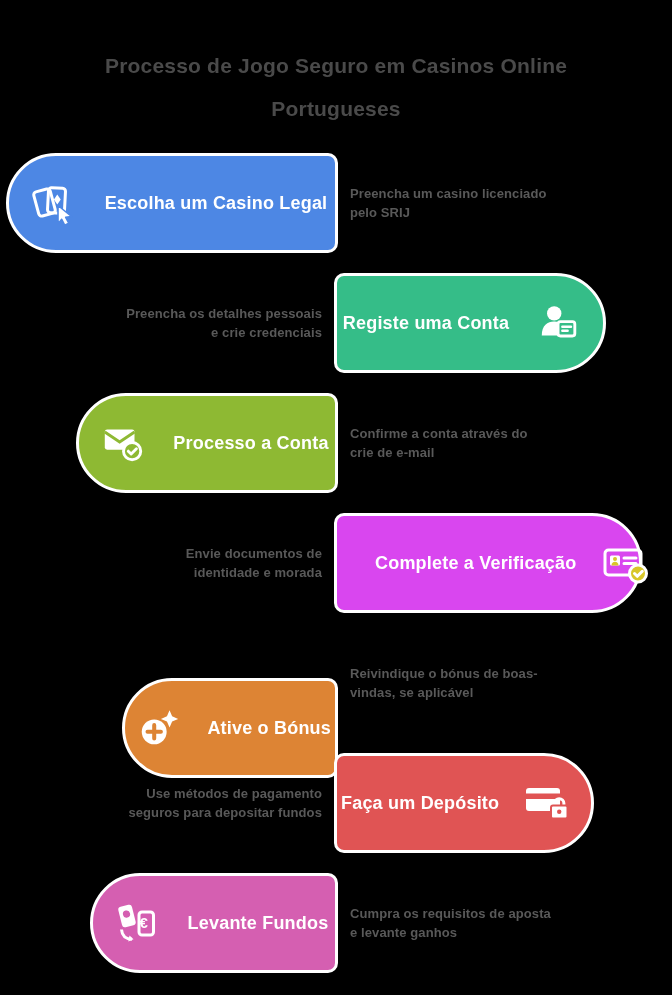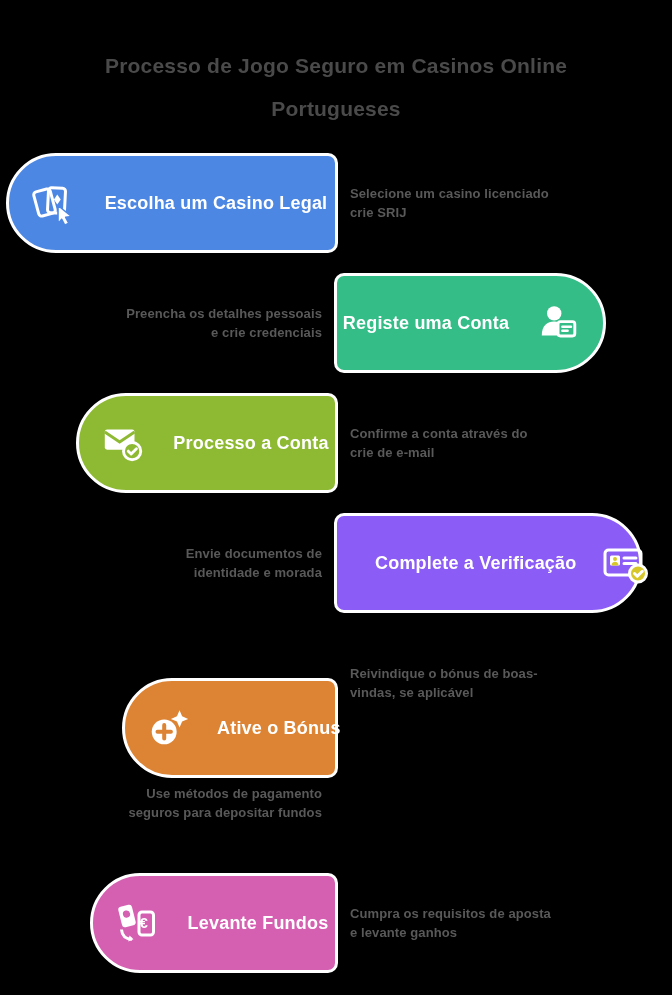--- a/index.html
+++ b/index.html
@@ -11,21 +11,21 @@
   .title{
     position:absolute;top:44px;left:76px;width:520px;
     text-align:center;font-size:21px;font-weight:bold;line-height:43px;
     color:#4a4a4a;letter-spacing:.2px;
   }
   .step{position:absolute;left:0;width:672px;height:100px;}
   .pill{
     position:absolute;top:0;height:100px;box-sizing:border-box;
     border:3px solid #fff;display:flex;align-items:center;
   }
-  .step.left .pill{border-radius:50px 10px 10px 50px;}
+  .step.left .pill{border-radius:50px 10px 10px 50px;justify-content:flex-end;}
   .step.right .pill{border-radius:10px 50px 50px 10px;}
   .pill .icon{
     width:88px;flex:0 0 88px;display:flex;align-items:center;justify-content:center;
   }
   .pill .label{
     flex:1;text-align:center;color:#fff;font-size:18px;font-weight:bold;
     white-space:nowrap;letter-spacing:.2px;padding:0 4px;
   }
   .desc{
     position:absolute;top:0;height:100%;display:flex;align-items:center;
@@ -47,21 +47,21 @@
         <g fill="none" stroke="#fff" stroke-width="3" stroke-linejoin="round">
           <rect x="7" y="11" width="17" height="25" rx="3" transform="rotate(-15 15.5 23.5)"></rect>
           <rect x="19" y="9" width="17" height="25" rx="3" transform="rotate(3 27.5 21.5)"></rect>
         </g>
         <path d="M28.3 15.5 l3.4 5 -3.4 5 -3.4 -5 z" fill="#fff"></path>
         <path d="M29 26.5 l13.5 11 -5.8 .8 3.1 5.9 -4 2.1 -3.1-6 -3.7 4.5 z" fill="#fff" stroke="currentColor" stroke-width="1.6" stroke-linejoin="round"></path>
       </svg>
     </span>
     <span class="label">Escolha um Casino Legal</span>
   </div>
-  <div class="desc on-right" style="width:215px">Selecione um casino licenciado crie SRIJ</div>
+  <div class="desc on-right" style="width:215px">Preencha um casino licenciado pelo SRIJ</div>
 </div>
 
 <div class="step right" style="top:273px">
   <div class="pill" style="left: 334px; width: 272px; background: rgb(53, 189, 136); color: rgb(53, 189, 136);">
     <span class="label">Registe uma Conta</span>
     <span class="icon">
       <svg width="46" height="46" viewBox="0 0 48 48">
         <circle cx="19" cy="14" r="7.5" fill="#fff"></circle>
         <path d="M6 37 c0-10.5 6-14.5 13-14.5 c7 0 13 4 13 14.5 z" fill="#fff"></path>
         <rect x="23" y="22.5" width="17.5" height="15" rx="2.5" fill="currentColor" stroke="#fff" stroke-width="3"></rect>
@@ -81,21 +81,21 @@
         <circle cx="33.5" cy="32.5" r="9" fill="currentColor" stroke="#fff" stroke-width="3"></circle>
         <path d="M29.5 32.5 l3 3 5.5-5.5" stroke="#fff" stroke-width="3" fill="none" stroke-linecap="round" stroke-linejoin="round"></path>
       </svg>
     </span>
     <span class="label">Processo a Conta</span>
   </div>
   <div class="desc on-right" style="width:195px">Confirme a conta através do crie de e-mail</div>
 </div>
 
 <div class="step right" style="top:513px">
-  <div class="pill" style="left: 334px; width: 308px; background: #8b5cf6; color: rgb(216, 199, 41); padding-left: 34px;">
+  <div class="pill" style="left: 334px; width: 308px; background: #d946ef; color: rgb(216, 199, 41); padding-left: 34px;">
     <span class="label">Complete a Verificação</span>
     <span class="icon">
       <svg width="48" height="48" viewBox="0 0 48 48">
         <rect x="4" y="11" width="36" height="25" rx="3.5" fill="none" stroke="#fff" stroke-width="3"></rect>
         <rect x="9" y="16.5" width="10" height="10" rx="1.5" fill="#fff"></rect>
         <circle cx="14" cy="20" r="2" fill="currentColor"></circle>
         <path d="M10.5 26.5 c0-2.6 1.6-3.8 3.5-3.8 c1.9 0 3.5 1.2 3.5 3.8 z" fill="currentColor"></path>
         <path d="M23 19 h12 M23 24.5 h12" stroke="#fff" stroke-width="3" stroke-linecap="round"></path>
         <circle cx="37" cy="34.5" r="8.5" fill="currentColor" stroke="#fff" stroke-width="3"></circle>
         <path d="M33.5 34.5 l2.8 2.8 5-5" stroke="#fff" stroke-width="3" fill="none" stroke-linecap="round" stroke-linejoin="round"></path>
@@ -113,20 +113,32 @@
         <path d="M19 21 v14 M12 28 h14" stroke="currentColor" stroke-width="4.2" stroke-linecap="round"></path>
         <path d="M35 5.5 l2.7 6.3 6.3 2.7 -6.3 2.7 -2.7 6.3 -2.7-6.3 -6.3-2.7 6.3-2.7 z" fill="#fff"></path>
       </svg>
     </span>
     <span class="label">Ative o Bónus</span>
   </div>
   <div class="desc on-right" style="width:210px">Reivindique o bónus de boas-vindas, se aplicável</div>
 </div>
 
 <div class="step right" style="top:753px">
+  <div class="pill" style="left: 334px; width: 260px; background: rgb(224, 84, 84); color: rgb(224, 84, 84);">
+    <span class="label">Faça um Depósito</span>
+    <span class="icon">
+      <svg width="48" height="48" viewBox="0 0 48 48">
+        <rect x="3" y="9" width="34" height="23" rx="3" fill="#fff"></rect>
+        <rect x="3" y="14.5" width="34" height="5.5" fill="currentColor"></rect>
+        <path d="M31.5 27.5 v-3 a4.7 4.7 0 0 1 9.4 0 v3" stroke="#fff" stroke-width="3" fill="none"></path>
+        <rect x="28" y="26.5" width="16.5" height="13" rx="2" fill="#fff" stroke="currentColor" stroke-width="2"></rect>
+        <circle cx="36.2" cy="32.8" r="2.2" fill="currentColor"></circle>
+      </svg>
+    </span>
+  </div>
   <div class="desc on-left" style="width:200px">Use métodos de pagamento seguros para depositar fundos</div>
 </div>
 
 <div class="step left" style="top:873px">
   <div class="pill" style="left: 90px; width: 248px; background: rgb(213, 95, 177); color: rgb(213, 95, 177);">
     <span class="icon">
       <svg width="48" height="48" viewBox="0 0 48 48">
         <g transform="rotate(-14 14 17)">
           <rect x="7" y="6.5" width="14" height="21" rx="3" fill="#fff"></rect>
           <circle cx="14" cy="15" r="3.6" fill="currentColor"></circle>

